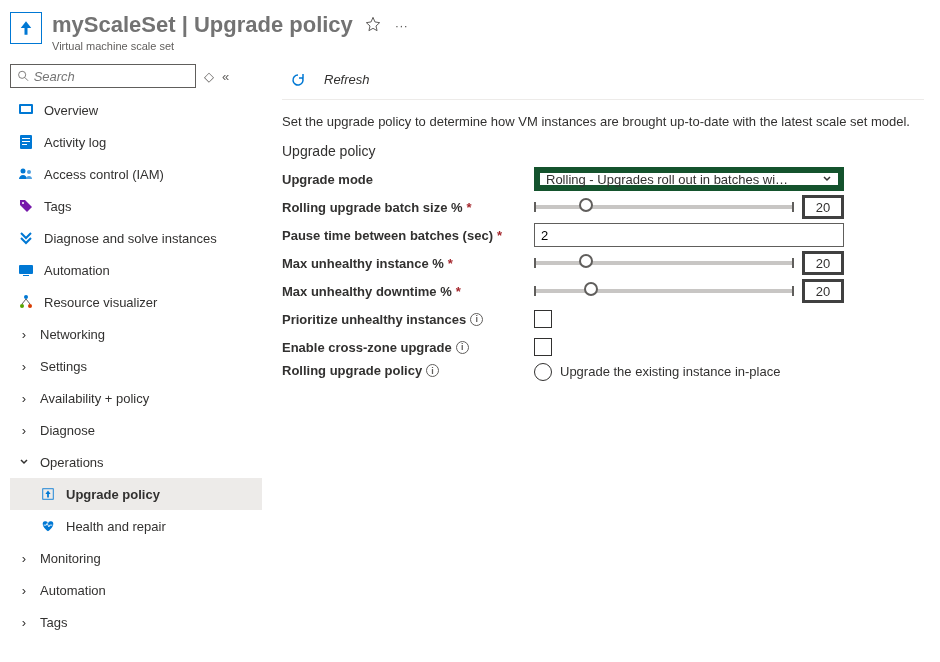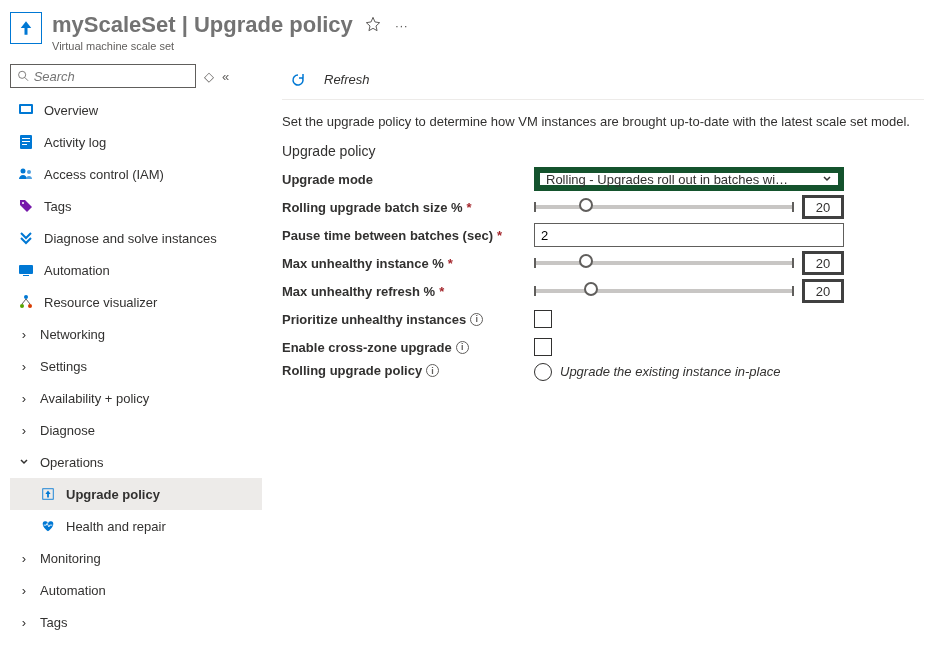--- a/index.html
+++ b/index.html
@@ -53,21 +53,21 @@
     .slider-value { width: 42px; height: 24px; border: 3px solid #404040; display: flex; align-items: center; justify-content: center; font-size: 13px; }
     
     .text-input { border: 1px solid #605e5c; height: 24px; width: 100%; padding: 0 6px; font-size: 13px; outline: none; }
     
     .checkbox { width: 18px; height: 18px; border: 1px solid #323130; background: #fff; cursor: pointer; }
     
     .radio-row { display: flex; align-items: flex-start; gap: 8px; margin-bottom: 6px; }
     .radio { width: 18px; height: 18px; border-radius: 50%; border: 1px solid #323130; display: flex; align-items: center; justify-content: center; cursor: pointer; flex-shrink: 0; }
     .radio.checked { border-color: #0078d4; }
     .radio.checked::after { content: ""; width: 10px; height: 10px; border-radius: 50%; background: #0078d4; }
-    .radio-label { max-width: 260px; line-height: 1.3; padding-top: 1px; font-style: italic; }
+    .radio-label { max-width: 260px; line-height: 1.3; padding-top: 1px; }
     
     .info-icon { width: 13px; height: 13px; border: 1px solid #605e5c; border-radius: 50%; display: inline-flex; align-items: center; justify-content: center; font-size: 9px; color: #605e5c; cursor: pointer; }
   </style>
 </head>
 <body>
 
 <div class="header">
   <div class="header-icon">
     <svg viewBox="0 0 24 24">
         <path fill="#0078d4" d="M12 3l-7 9h5v9h4v-9h5z"></path>
@@ -287,21 +287,21 @@
         <div class="slider-wrap">
             <div class="slider-track"></div>
             <div class="slider-thumb" style="left:20%"></div>
           </div>
         <div class="slider-value">20</div>
       </div>
     </div>
 
     <div class="form-row">
       <div class="form-label">
-          <span>Max unhealthy refresh %</span>
+          <span>Max unhealthy downtime %</span>
           <span class="req">*</span>
         </div>
       <div class="form-control">
         <div class="slider-wrap">
             <div class="slider-track"></div>
             <div class="slider-thumb" style="left:22%"></div>
           </div>
         <div class="slider-value">20</div>
       </div>
     </div>

